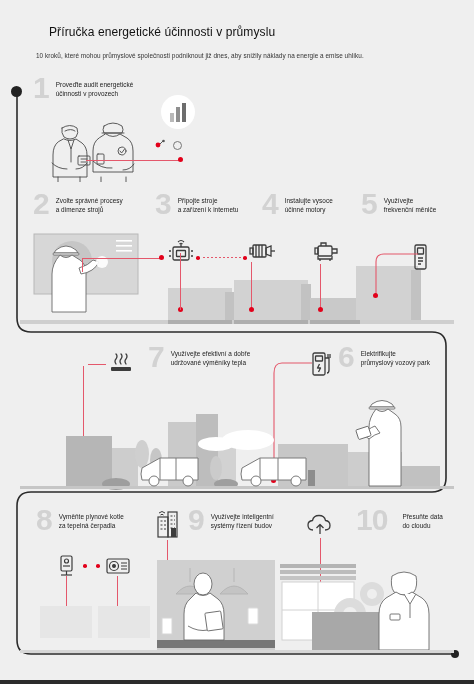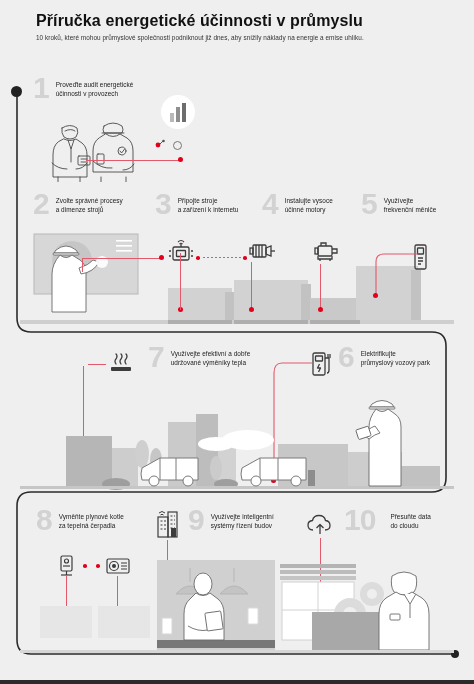--- a/index.html
+++ b/index.html
@@ -13,21 +13,21 @@
     position:relative;
     width:474px;height:684px;
     background:#efefef;
     box-sizing:border-box;
     border-bottom:4px solid #2b2b2b;
     overflow:hidden;
   }
   
   .header{position:absolute;left:36px;top:12px;width:420px;}
   .header h1{
-    margin:0;font-size:16px;font-weight:bold;color:#111;letter-spacing:.1px;
+    margin:13px;font-size:12px;font-weight:normal;color:#111;letter-spacing:.1px;
   }
   .header p{
     margin:4px 0 0 0;font-size:6.4px;color:#333;letter-spacing:.05px;line-height:1.2;
   }
   
   .step{position:absolute;display:flex;align-items:flex-start;}
   .step .num{
     font-size:30px;font-weight:bold;color:#d2d2d2;line-height:.82;
     letter-spacing:-1px;user-select:none;
   }
@@ -343,21 +343,21 @@
   <div class="step" style="left:36px;top:508px;">
     <span class="num">8</span>
     <span class="txt">Vyměňte plynové kotle
 za tepelná čerpadla</span>
   </div>
   <div class="step" style="left:188px;top:508px;">
     <span class="num">9</span>
     <span class="txt">Využívejte inteligentní
 systémy řízení budov</span>
   </div>
-  <div class="step" style="left:344px;top:508px;gap:8px;">
+  <div class="step" style="left:356px;top:508px;gap:8px;">
     <span class="num big">10</span>
     <span class="txt">Přesuňte data
 do cloudu</span>
   </div>
 
   <div class="icon" style="left:155px;top:509px;">
     <svg width="26" height="30" viewBox="0 0 26 30">
       <g fill="none" stroke="#3c3c3c" stroke-width="1.2">
         <rect x="3" y="8" width="10" height="20"></rect>
         <rect x="13" y="3" width="9" height="25"></rect>

